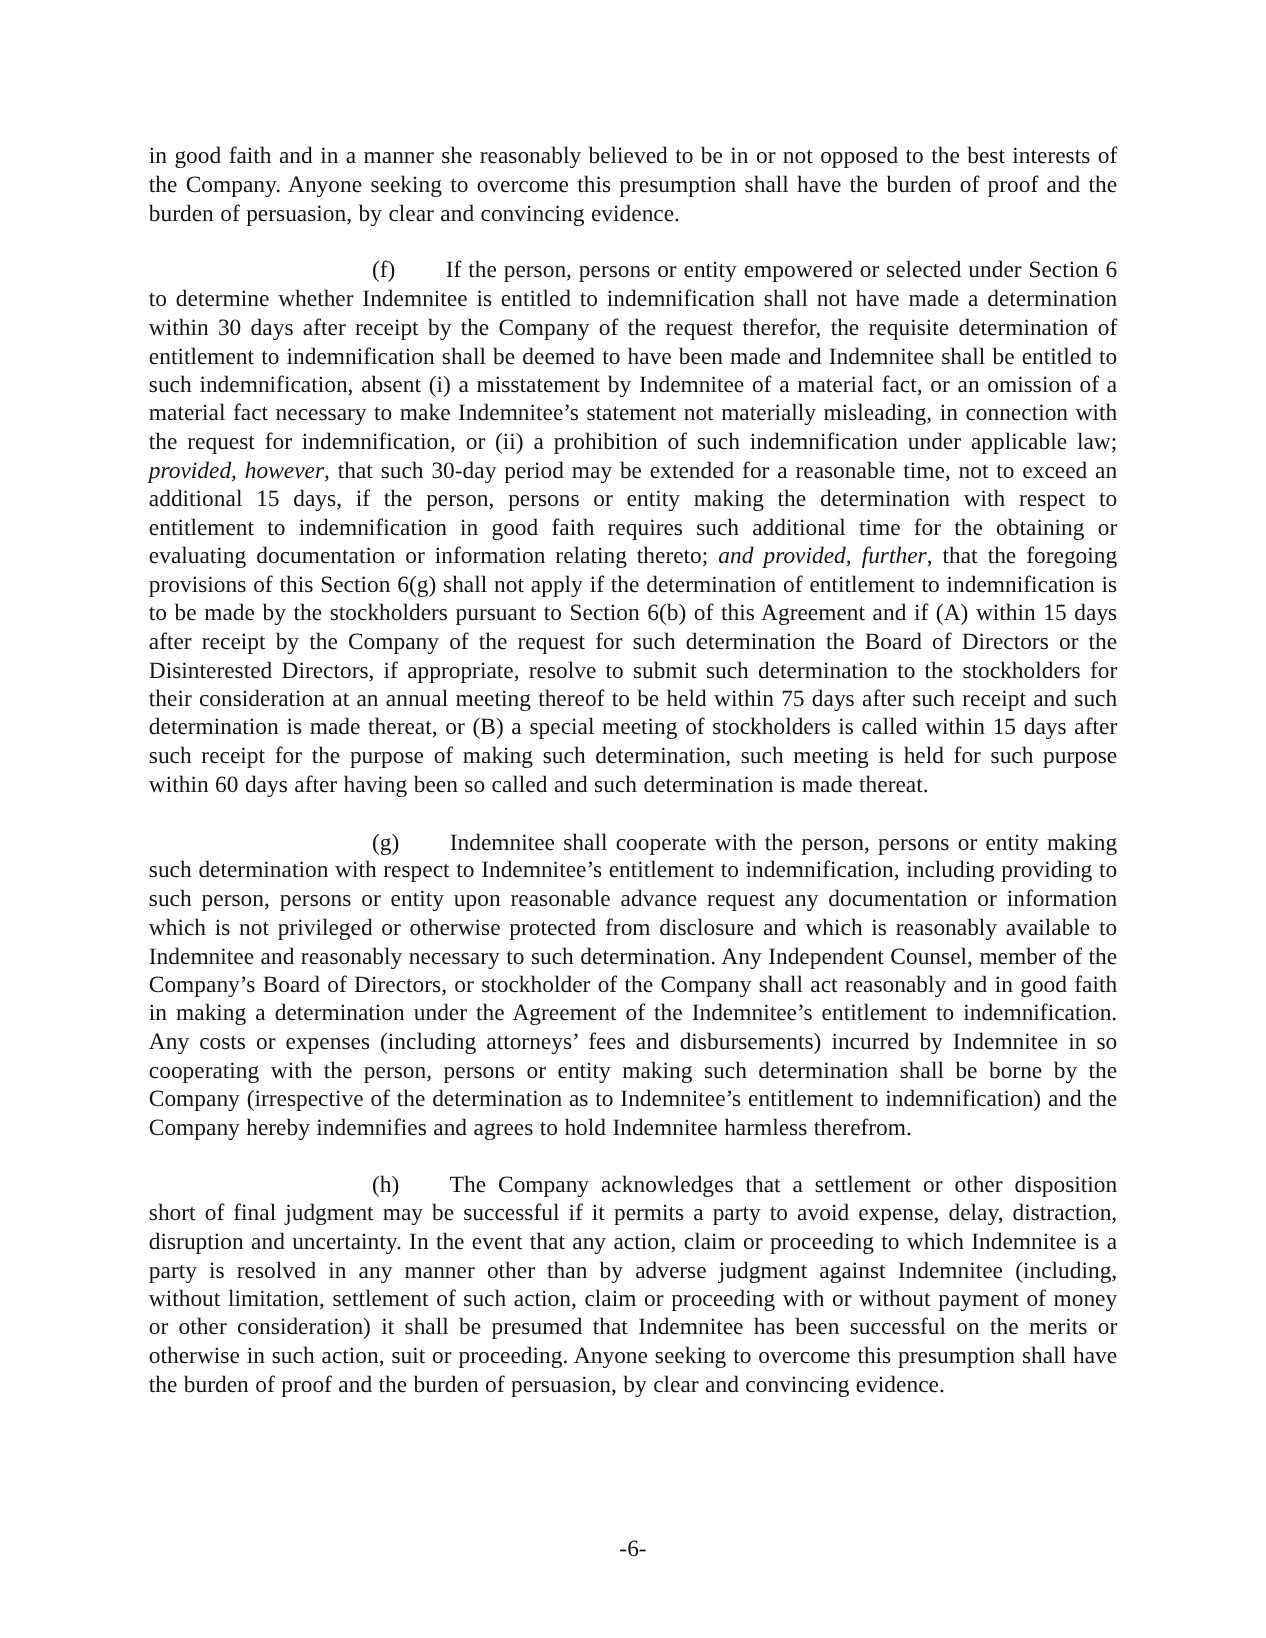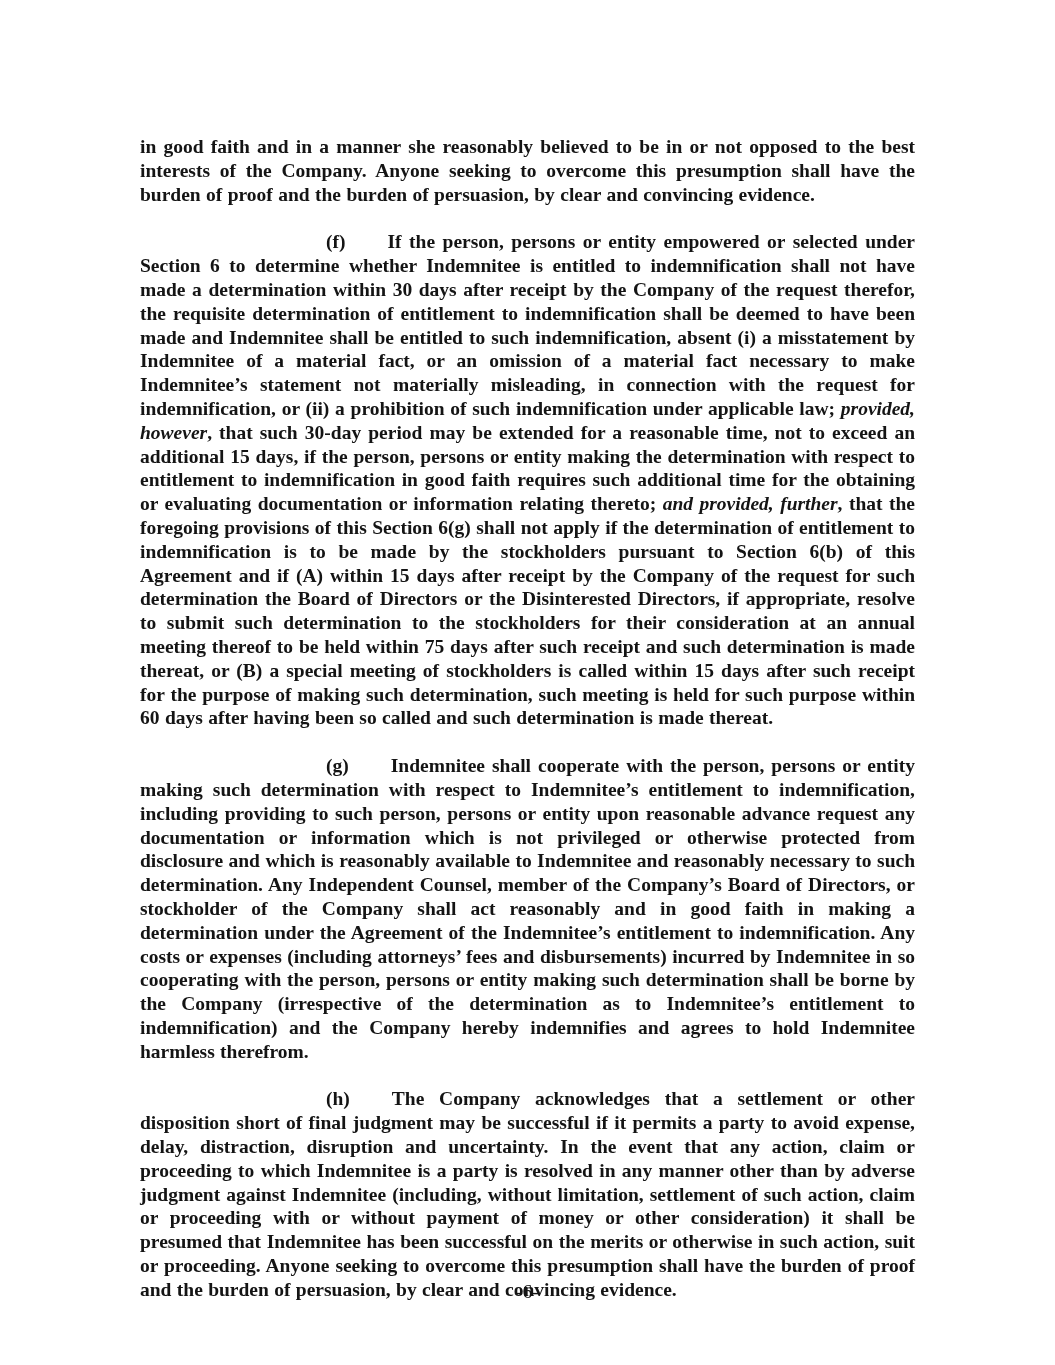--- a/index.html
+++ b/index.html
@@ -13,26 +13,25 @@
     color: #141414;
     overflow: hidden;
   }
   .content {
     position: absolute;
     left: 124px;
     top: 119px;
     width: 807px;
   }
   p.doc-para {
-    margin: 16px;
+    margin: 0;
     font-size: 19.5px;
     line-height: 23.8px;
     text-align: justify;
     word-spacing: 0.5px;
-    font-weight: bold;
   }
   p.doc-para + p.doc-para { margin-top: 24px; }
   p.indented { text-indent: 186px; }
   .tab { display: inline-block; width: 42px; }
   .italic { font-style: italic; }
   .page-number {
     position: absolute;
     top: 1280px;
     left: 0;
     width: 100%;

